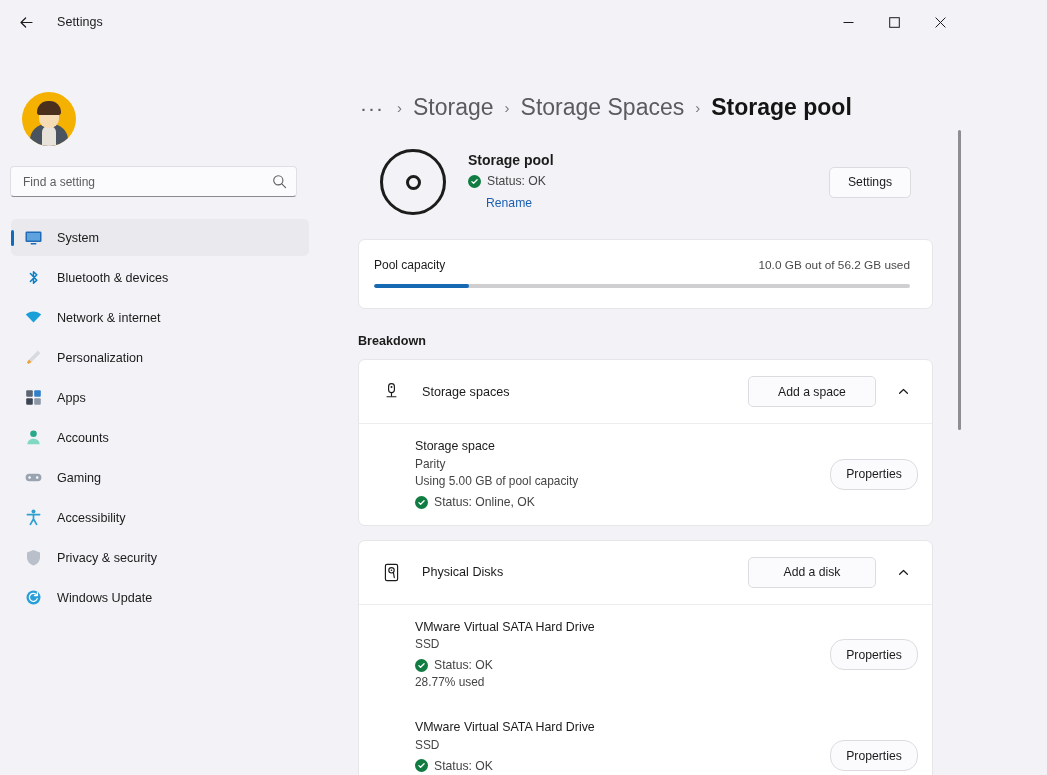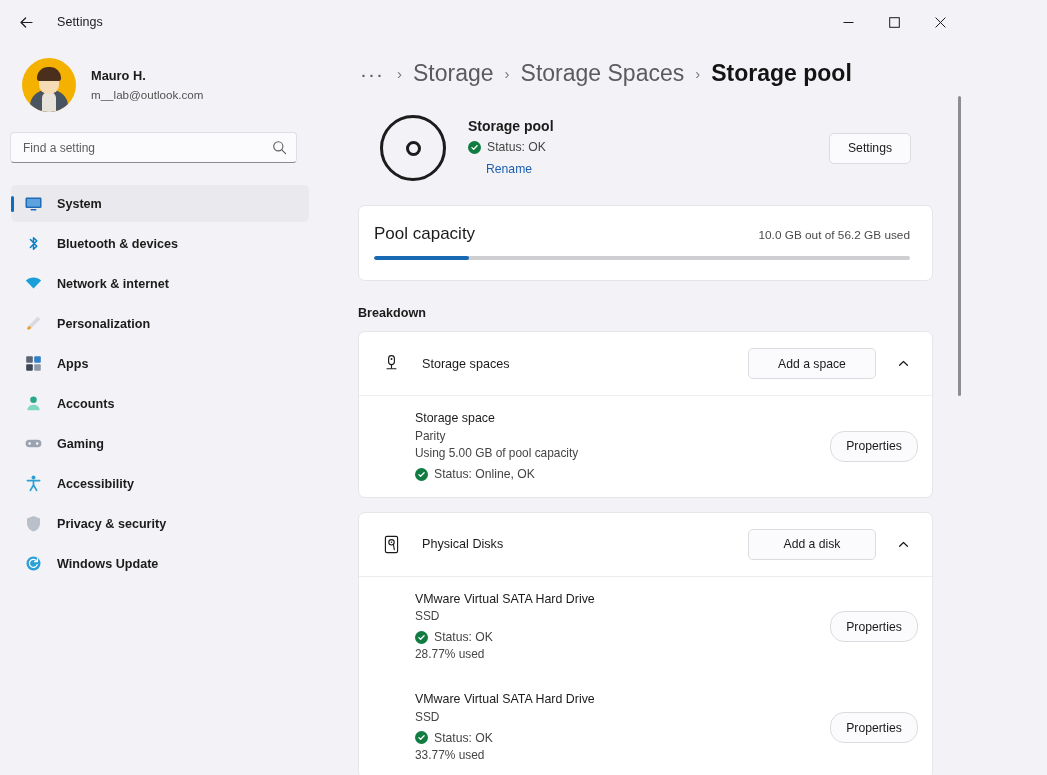--- a/index.html
+++ b/index.html
@@ -15,20 +15,21 @@
   }
 
   .window {
     position: relative;
     width: 963px;
     height: 775px;
     background: #f3f3f7;
     display: flex;
     flex-direction: column;
     overflow: hidden;
+    gap: 34px;
   }
 
   
   .titlebar {
     height: 44px;
     flex: 0 0 44px;
     display: flex;
     align-items: center;
     background: #f3f3f7;
     position: relative;
@@ -147,21 +148,20 @@
   .nav { margin-top: 22px; padding: 0 11px 0 11px; overflow: hidden; }
   .nav-item {
     height: 37px;
     display: flex;
     align-items: center;
     border-radius: 5px;
     padding-left: 11px;
     position: relative;
     cursor: pointer;
     margin-bottom: 3px;
-    font-weight: bold;
   }
   .nav-item.active { background: #eaeaee; }
   .nav-item.active::before {
     content: "";
     position: absolute;
     left: 0; top: 50%;
     transform: translateY(-50%);
     width: 3px; height: 16px;
     background: #0f6cbd;
     border-radius: 2px;
@@ -282,21 +282,21 @@
   .capacity-card {
     margin-top: 14px;
     padding: 18px 22px 20px 15px;
   }
   .cap-row {
     display: flex;
     align-items: baseline;
     justify-content: space-between;
     padding: 0 0 0 0;
   }
-  .cap-label { font-size: 17px; color: #1b1b1b; }
+  .cap-label { font-size: 12px; color: #1b1b1b; }
   .cap-value { font-size: 11.8px; color: #4a4a4a; }
   .cap-track {
     margin-top: 12px;
     height: 4px;
     background: #cfcfd2;
     border-radius: 2px;
     overflow: hidden;
   }
   .cap-fill {
     height: 100%;
@@ -401,24 +401,20 @@
   <div class="body-wrap">
 
     <div class="sidebar">
 
       <div class="account">
         <div class="avatar">
           <div class="body"></div>
           <div class="shirt"></div>
           <div class="face"></div>
           <div class="hair"></div>
-        </div>
-        <div class="account-text">
-          <div class="account-name">Mauro H.</div>
-          <div class="account-mail">m__lab@outlook.com</div>
         </div>
       </div>
 
       <div class="search-wrap">
         <div class="search-box">
           <input type="text" placeholder="Find a setting" style="">
           <svg width="15" height="15" viewBox="0 0 15 15" fill="none">
             <circle cx="6.3" cy="6.3" r="4.6" stroke="#5d5d5d" stroke-width="1.1"></circle>
             <line x1="9.8" y1="9.8" x2="13.6" y2="13.6" stroke="#5d5d5d" stroke-width="1.1" stroke-linecap="round"></line>
           </svg>

